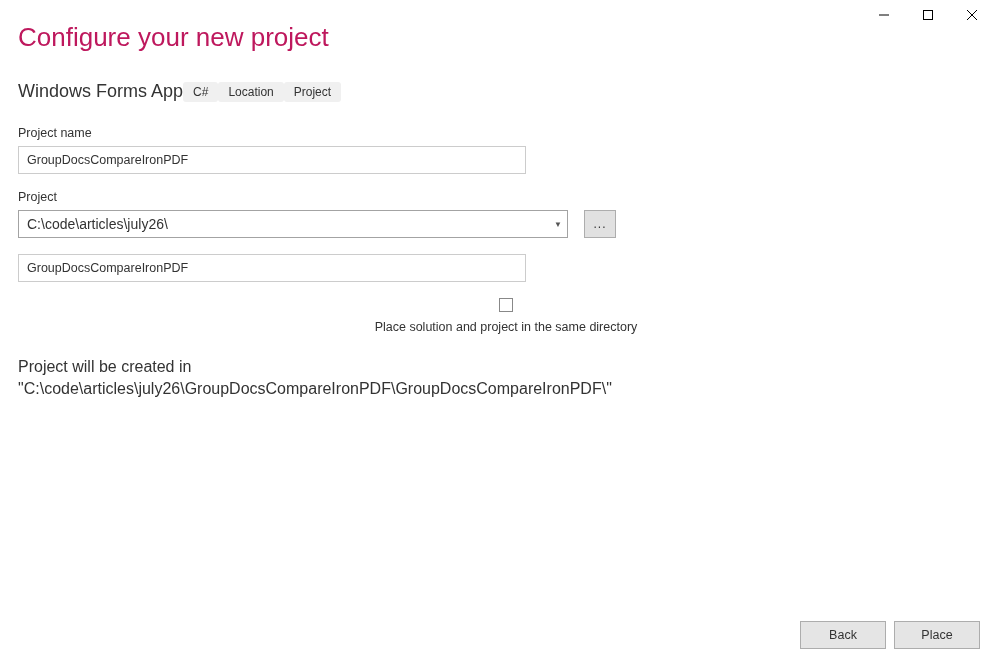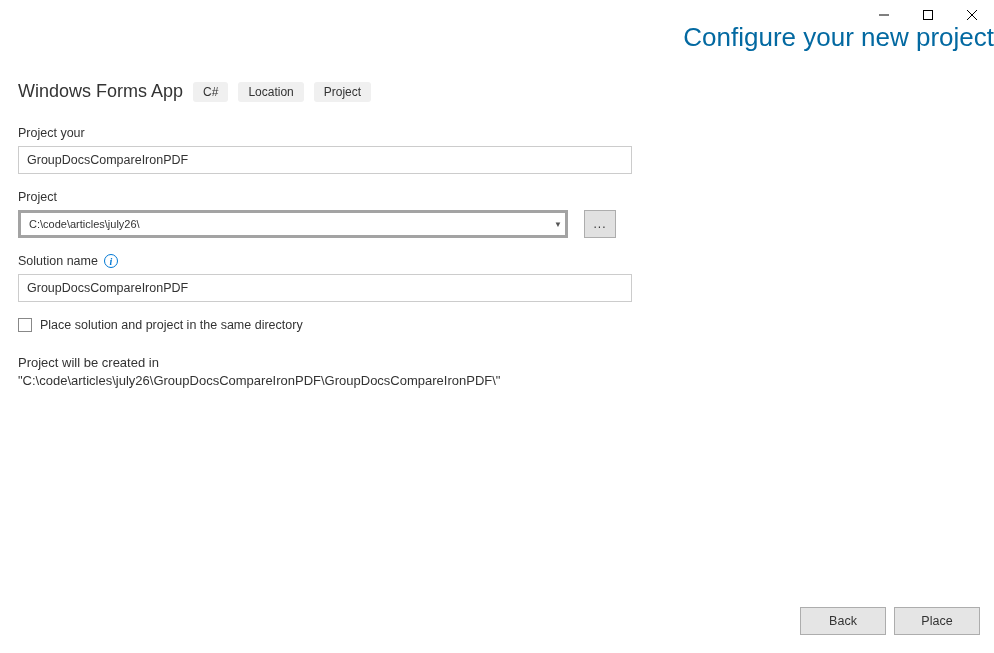--- a/index.html
+++ b/index.html
@@ -35,28 +35,26 @@
     .window-control svg {
       width: 10px;
       height: 10px;
     }
     .content {
       padding: 22px 0 0 18px;
     }
     .page-title {
       font-size: 26px;
       font-weight: 400;
-      color: #0369a1;
+      color: #be185d;
       margin-bottom: 28px;
-      text-align: right;
     }
     .template-row {
       display: flex;
       align-items: center;
-      gap: 10px;
       margin-bottom: 24px;
     }
     .template-name {
       font-size: 18px;
       font-weight: 400;
       color: #333;
     }
     .tag {
       background: #f0f0f0;
       border-radius: 3px;
@@ -83,44 +81,44 @@
       display: inline-flex;
       align-items: center;
       justify-content: center;
       color: #0078d4;
       font-size: 10px;
       font-weight: bold;
       font-style: italic;
       font-family: Georgia, serif;
     }
     .text-input {
-      width: 614px;
+      width: 508px;
       height: 28px;
       border: 1px solid #cccccc;
       padding: 4px 8px;
       font-size: 12.5px;
       font-family: inherit;
       color: #333;
       outline: none;
     }
     .location-row {
       display: flex;
       align-items: center;
       gap: 16px;
     }
     .combo-wrapper {
       position: relative;
       width: 550px;
     }
     .combo-input {
       width: 100%;
       height: 28px;
-      border: 3px solid #a3a3a3;
+      border: 1px solid #a3a3a3;
       padding: 4px 24px 4px 8px;
-      font-size: 11px;
+      font-size: 14px;
       font-family: inherit;
       color: #333;
       outline: none;
     }
     .combo-arrow {
       position: absolute;
       right: 6px;
       top: 50%;
       transform: translateY(-50%);
       pointer-events: none;
@@ -139,41 +137,42 @@
       align-items: center;
       justify-content: center;
       letter-spacing: 1px;
     }
     .checkbox-row {
       display: flex;
       align-items: center;
       gap: 8px;
       margin-top: 14px;
       margin-bottom: 22px;
+      flex-direction: column;
     }
     .checkbox {
       width: 14px;
       height: 14px;
       border: 1px solid #888;
       background: #fff;
       cursor: pointer;
     }
     .checkbox-label {
       font-size: 12.5px;
       color: #333;
     }
     .creation-path {
-      font-size: 13px;
+      font-size: 16px;
       color: #333;
       max-width: 550px;
       line-height: 1.4;
     }
     .footer-buttons {
       position: absolute;
-      bottom: 18px;
+      bottom: 4px;
       right: 14px;
       display: flex;
       gap: 8px;
     }
     .footer-btn {
       width: 86px;
       height: 28px;
       border: 1px solid #adadad;
       background: #e5e5e5;
       font-size: 12.5px;
@@ -208,40 +207,36 @@
   <h1 class="page-title">Configure your new project</h1>
 
   <div class="template-row">
     <span class="template-name">Windows Forms App</span>
     <span class="tag">C#</span>
     <span class="tag">Location</span>
     <span class="tag">Project</span>
   </div>
 
   <div class="form-group">
-    <div class="form-label">Project your</div>
+    <div class="form-label">Project name</div>
     <input type="text" class="text-input" value="GroupDocsCompareIronPDF" style="">
   </div>
 
   <div class="form-group">
     <div class="form-label">Project</div>
     <div class="location-row">
       <div class="combo-wrapper">
         <input type="text" class="combo-input" value="C:\code\articles\july26\" style="">
         <span class="combo-arrow">▼</span>
       </div>
       <button class="browse-btn">...</button>
     </div>
   </div>
 
   <div class="form-group">
-    <div class="form-label">
-      <span>Solution name</span>
-      <span class="info-icon">i</span>
-    </div>
     <input type="text" class="text-input" value="GroupDocsCompareIronPDF" style="">
   </div>
 
   <div class="checkbox-row">
     <div class="checkbox"></div>
     <span class="checkbox-label">Place solution and project in the same directory</span>
   </div>
 
   <div class="creation-path">Project will be created in "C:\code\articles\july26\GroupDocsCompareIronPDF\GroupDocsCompareIronPDF\"</div>
 </div>

